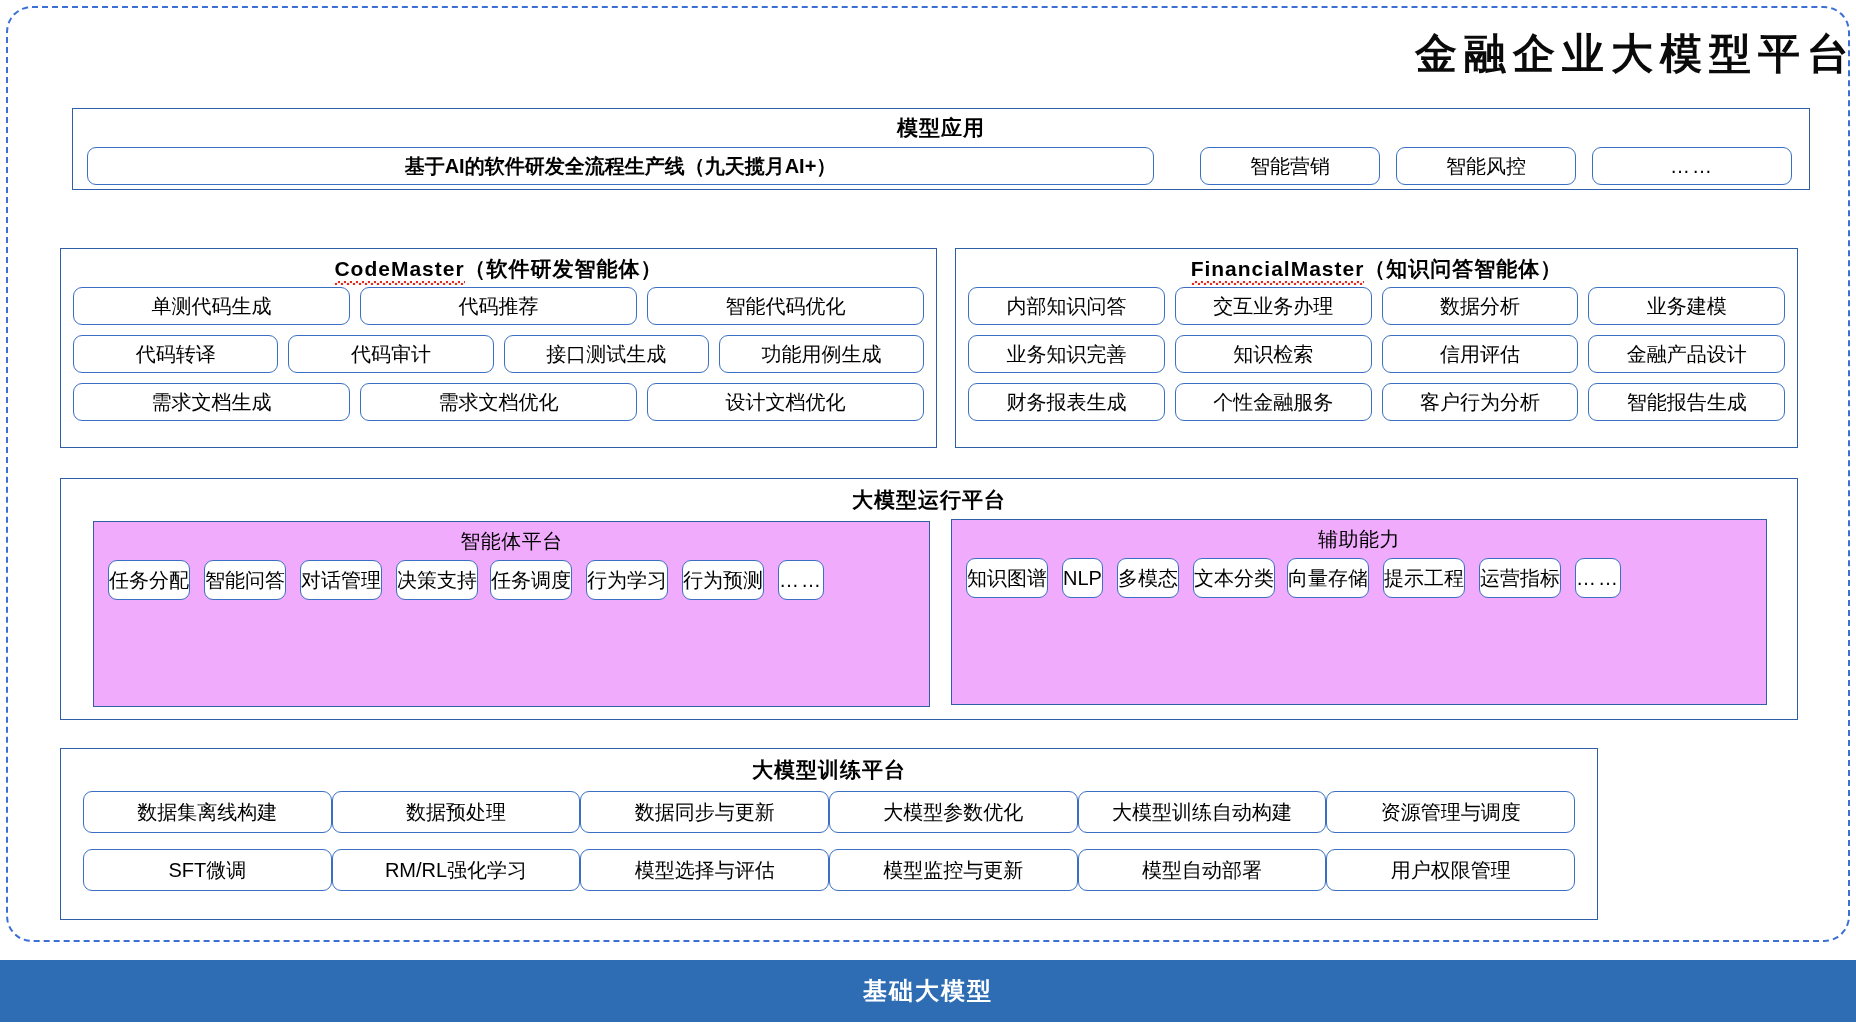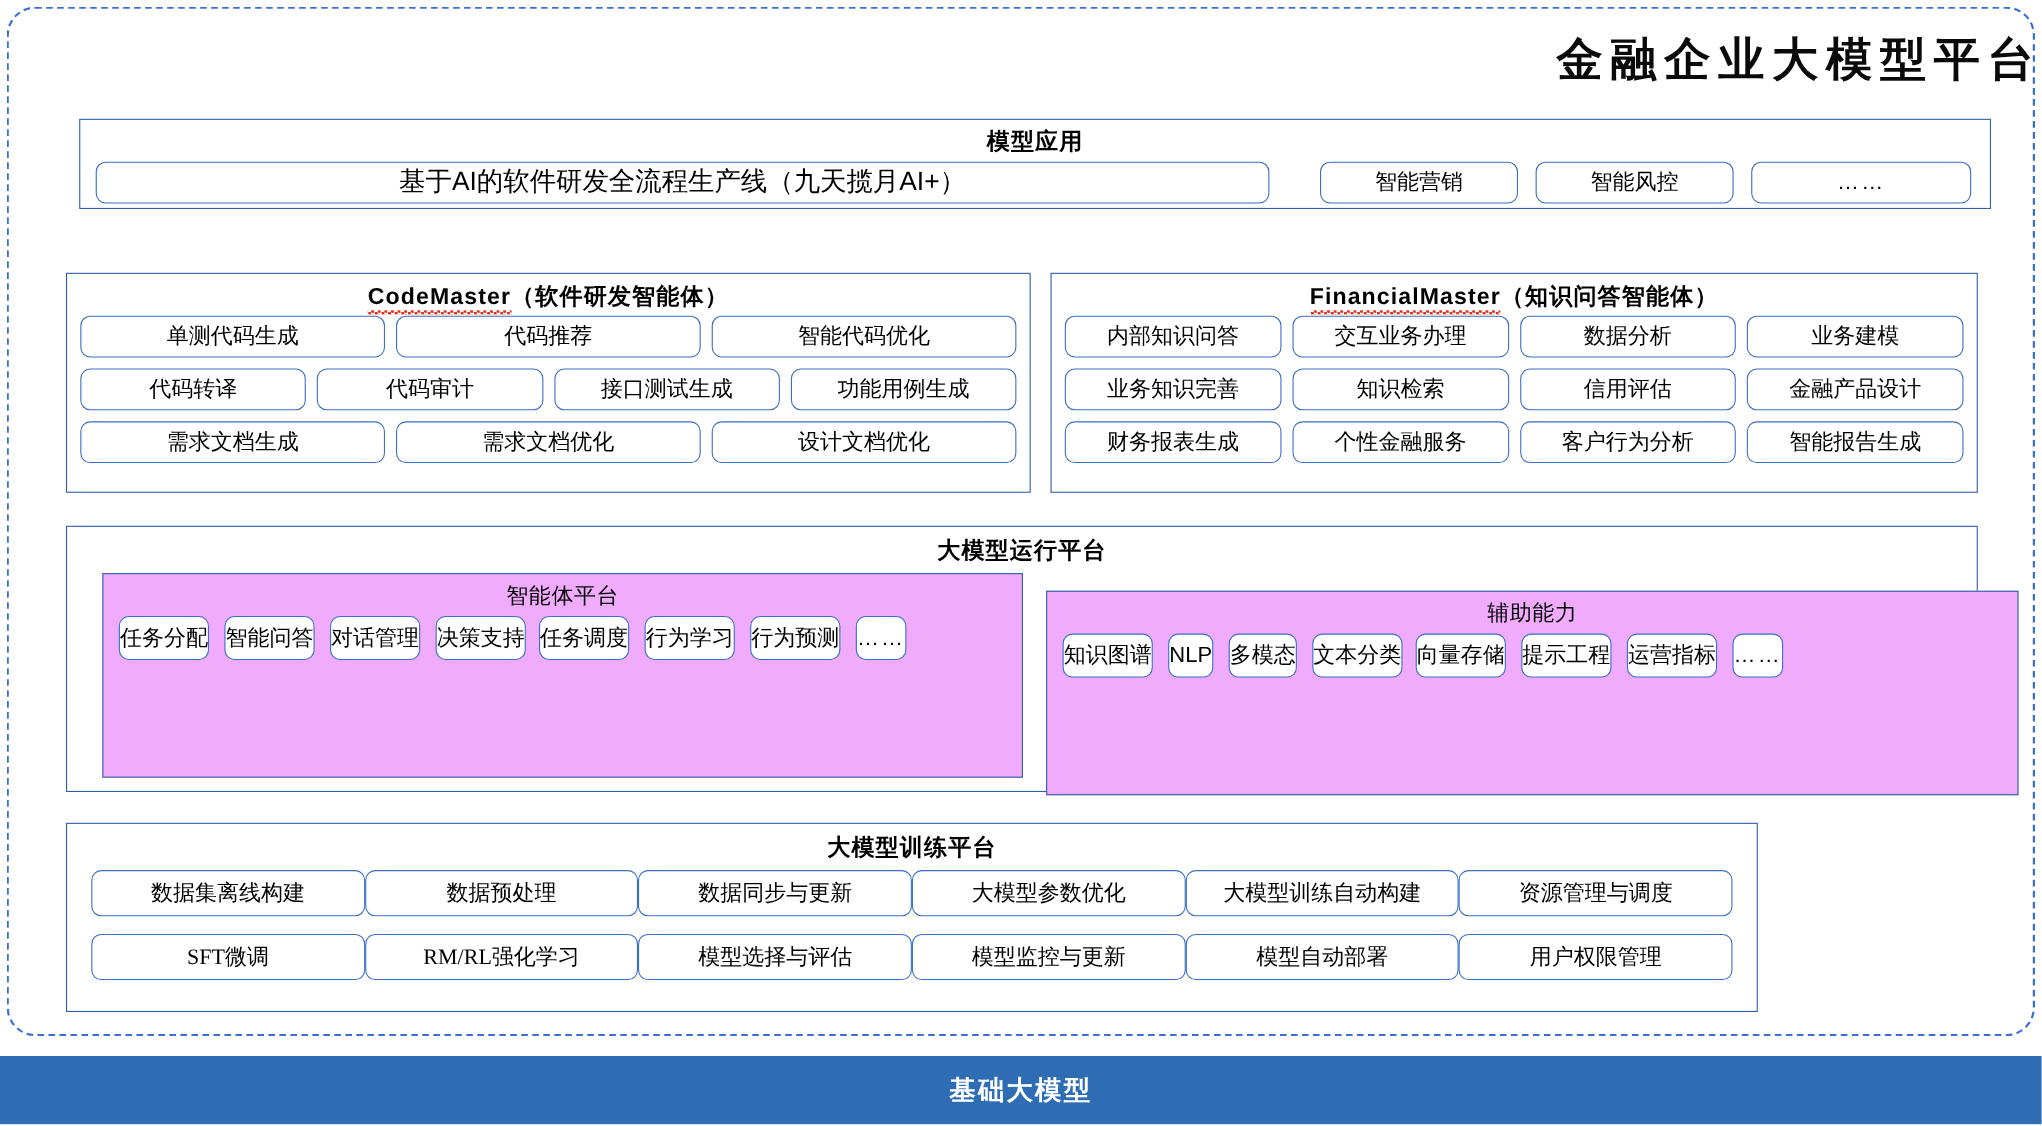--- a/index.html
+++ b/index.html
@@ -69,21 +69,21 @@
     box-sizing:border-box;
     border:1.4px solid #3a6fc4;
     border-radius:9px;
     background:#fff;
     display:flex;align-items:center;justify-content:center;
     font-size:20px;
     line-height:1;
     color:#000;
     white-space:nowrap;
   }
-  .chip.bold{font-weight:normal;font-size:24px;}
+  .chip.bold{font-weight:bold;font-size:20px;}
   .chip.dots{letter-spacing:2px;}
 
   .row{display:flex;}
 
   
   #app-panel{left:72px;top:108px;width:1738px;height:82px;}
   #app-panel .panel-title{margin-top:5px;}
   #app-row{position:absolute;left:14px;top:38px;width:1710px;display:flex;gap:0;}
   #app-row .chip{height:38px;}
   #chip-pipeline{width:1067px;}
@@ -99,41 +99,41 @@
     position:absolute;left:12px;top:38px;right:12px;
     display:flex;flex-direction:column;gap:10px;
   }
   .agent-grid .row{gap:10px;}
   .agent-grid .chip{height:38px;flex:1 1 0;}
 
   
   #run-panel{left:60px;top:478px;width:1738px;height:242px;}
   #run-panel > .panel-title{margin-top:7px;}
   #agentplat-panel{left:32px;top:42px;width:837px;height:186px;}
-  #aux-panel{left:890px;top:58px;width:884px;height:186px;}
+  #aux-panel{left:890px;top:40px;width:816px;height:186px;}
   .sub-panel{
     position:absolute;box-sizing:border-box;
     border:1.4px solid #2e5fa8;background:#f0abfc;
   }
   .sub-panel > .panel-title{margin-top:6px;}
   .sub-grid{
     position:absolute;left:14px;top:38px;right:14px;
     display:flex;flex-direction:row;gap:12px;
   }
   .sub-grid .row{gap:14px;}
   .sub-grid .chip{height:40px;flex:1 1 0;}
 
   
   #train-panel{left:60px;top:748px;width:1538px;height:172px;}
   #train-panel > .panel-title{margin-top:7px;}
   .train-grid{
     position:absolute;left:22px;top:42px;right:22px;
     display:flex;flex-direction:column;gap:16px;
   }
-  .train-grid .row{font-family:Liberation Serif, serif;}
+  .train-grid .row{}
   .train-grid .chip{height:42px;flex:1 1 0;}
 
   
   #base-bar{
     position:absolute;left:0;top:960px;width:1856px;height:62px;
     background:#2e6db4;
     display:flex;align-items:center;justify-content:center;
     color:#fff;font-size:24px;font-weight:bold;letter-spacing:2px;
   }
 </style>

